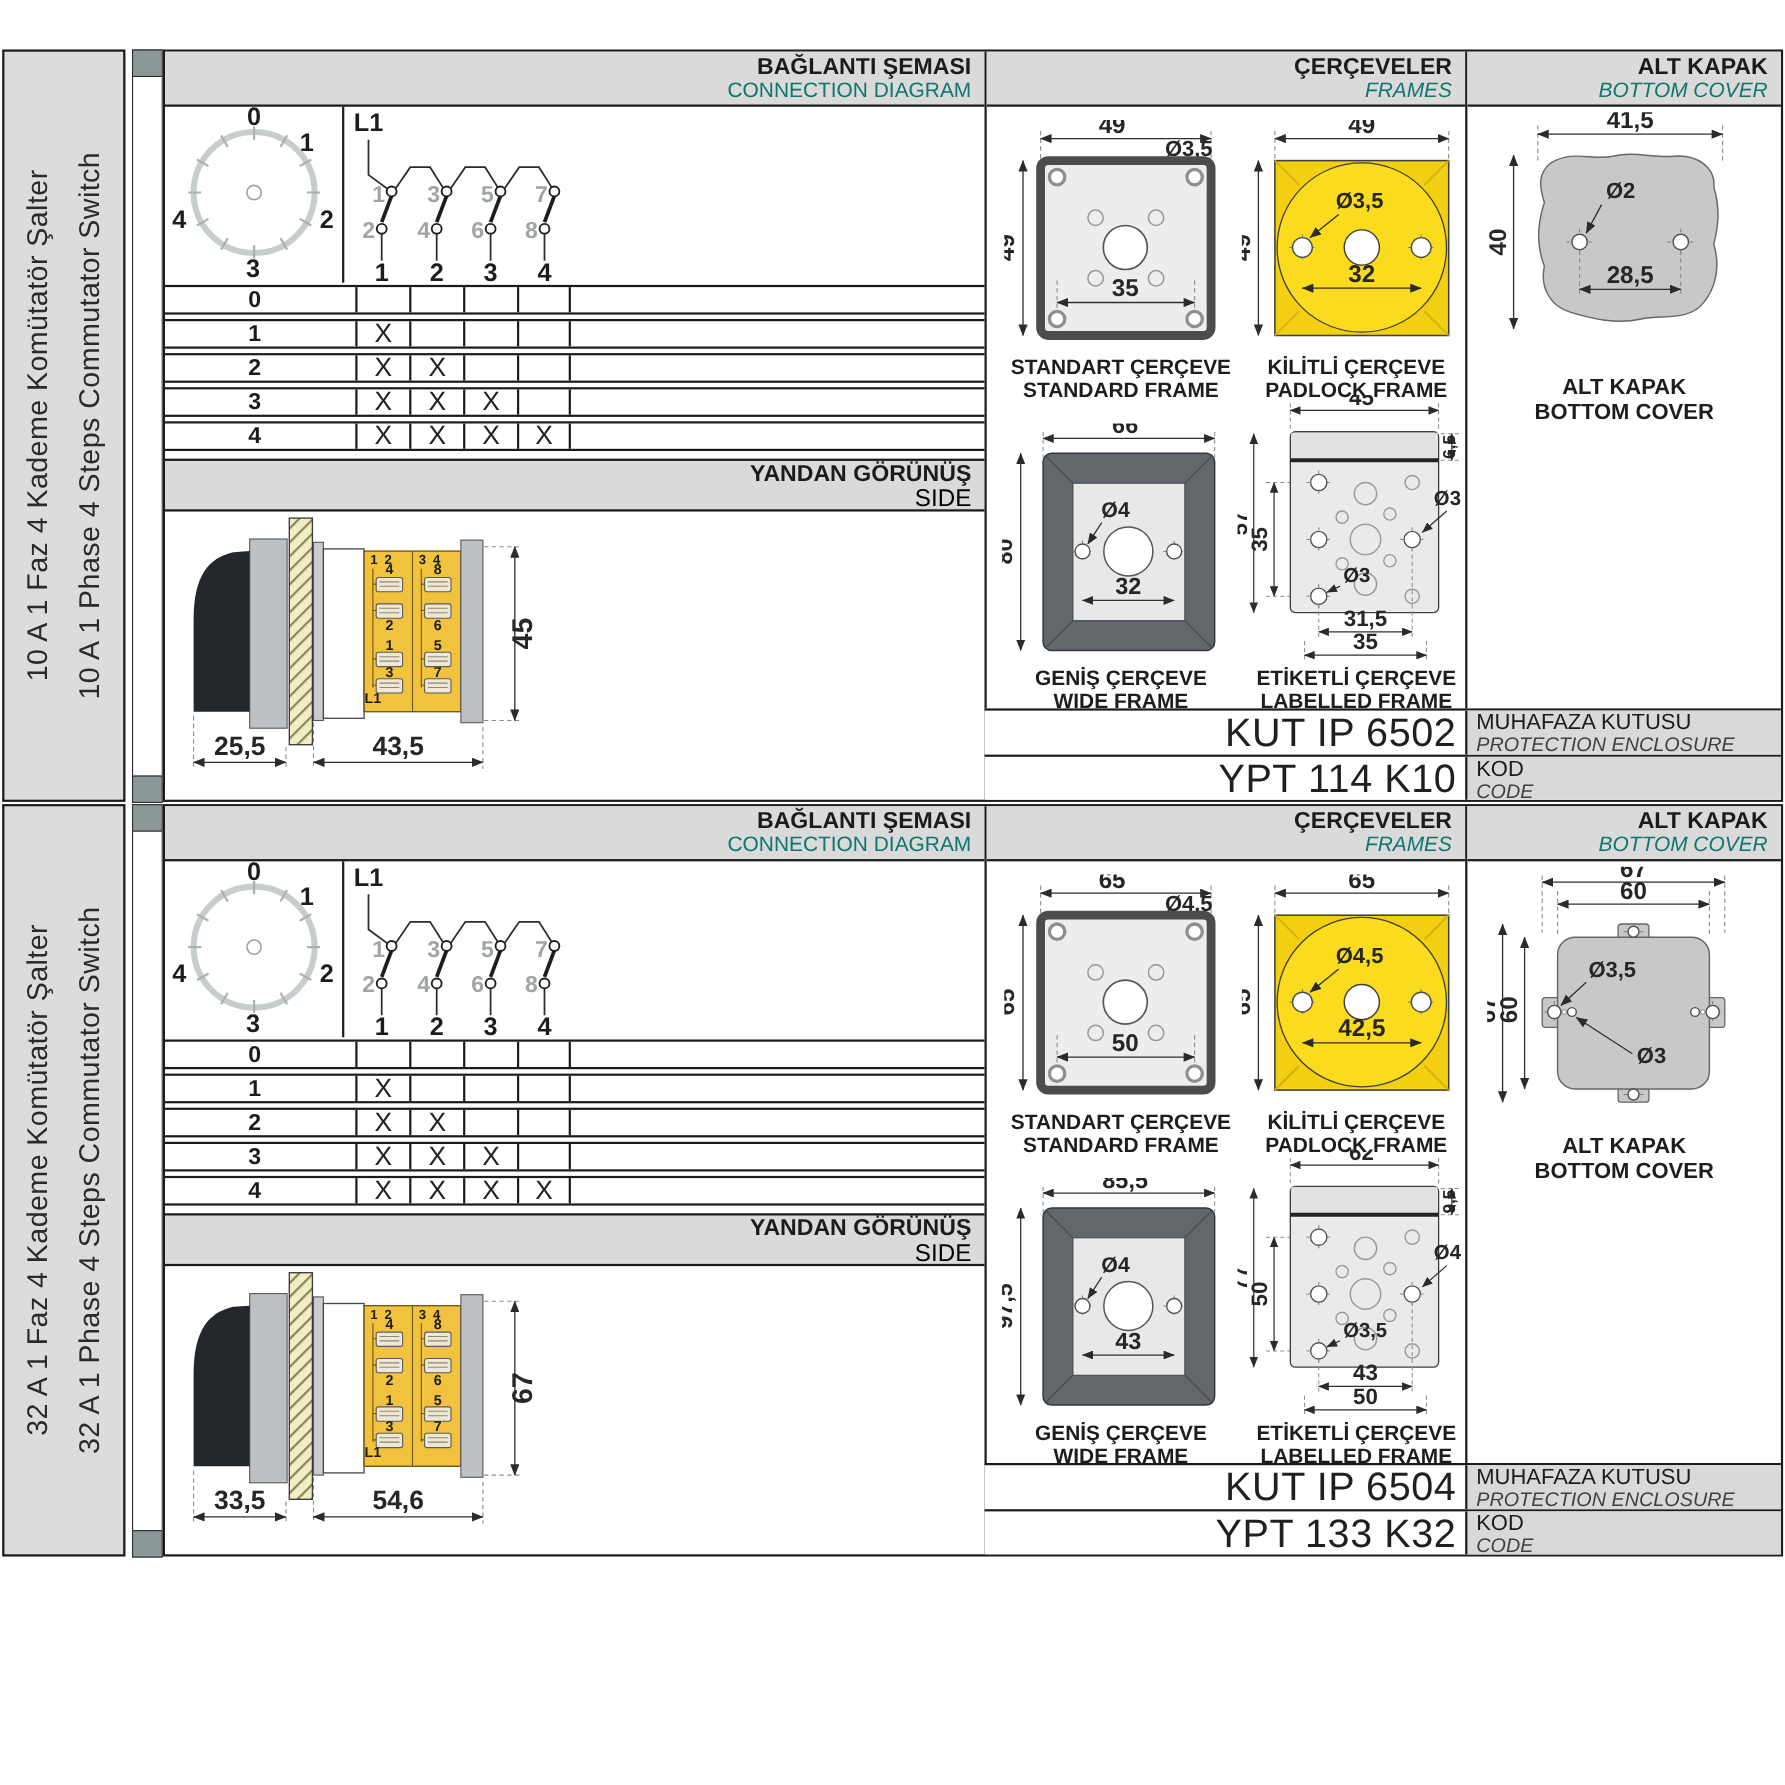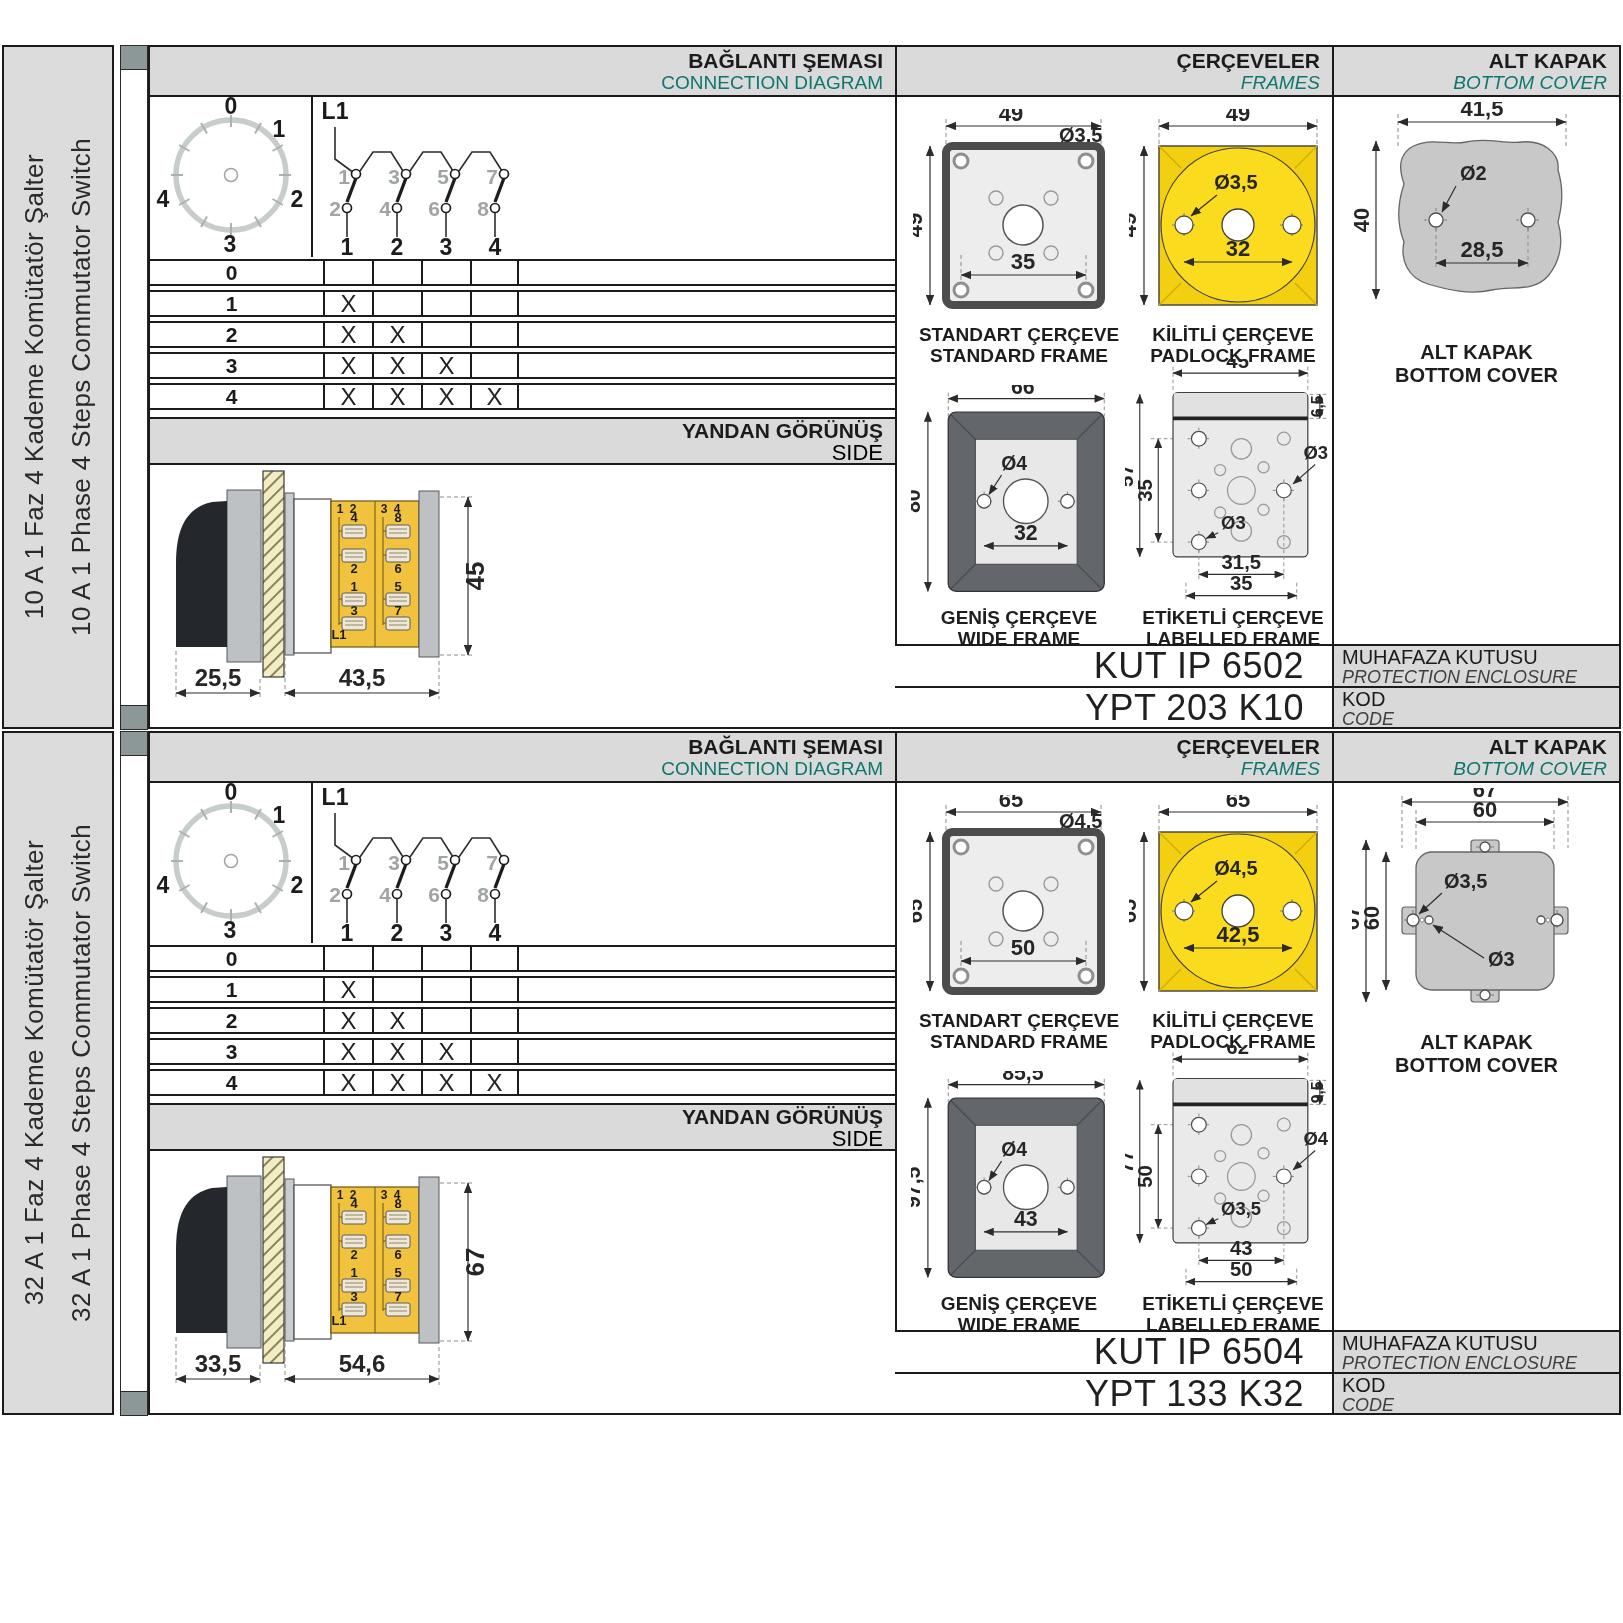--- a/index.html
+++ b/index.html
@@ -61,21 +61,21 @@
   .covercap{position:absolute;left:0;width:100%;top:294px;text-align:center;
             font-weight:bold;font-size:20px;line-height:23px;color:#1d1d1d;}
 
   
   .codes{position:absolute;left:745px;top:597px;width:724px;height:83px;
          border-top:2px solid #1b1b1b;box-sizing:border-box;background:#fff;}
   .crow{display:flex;}
   .crow1{height:42px;border-bottom:2px solid #1b1b1b;box-sizing:border-box;}
   .crow2{height:39px;}
   .cval{width:437px;display:flex;align-items:center;justify-content:flex-end;
-        padding-right:28px;box-sizing:border-box;font-size:36px;color:#1f1f1f;letter-spacing:.5px;}
+        padding-right:8px;box-sizing:border-box;font-size:36px;color:#1f1f1f;letter-spacing:.5px;}
   .clab{flex:1;background:#D9D9D9;border-left:2px solid #1b1b1b;box-sizing:border-box;
         padding:1px 0 0 8px;}
   .clab .l1{font-weight:normal;font-size:20px;line-height:21px;}
   .clab .l2{font-style:italic;font-size:18px;line-height:19px;color:#3f3f3f;}
 
   
   .dl{stroke:#2f2f2f;stroke-width:1.2;fill:none;}
   .dx{stroke:#8b8b8b;stroke-width:1;fill:none;stroke-dasharray:4 3;}
   .dt{font-family:"Liberation Sans",sans-serif;font-weight:bold;font-size:22px;
       fill:#262626;text-anchor:middle;}
@@ -488,21 +488,21 @@
 
     <div class="codes">
       <div class="crow crow1">
         <div class="cval">KUT IP 6502</div>
         <div class="clab">
           <div class="l1">MUHAFAZA KUTUSU</div>
           <div class="l2">PROTECTION ENCLOSURE</div>
         </div>
       </div>
       <div class="crow crow2">
-        <div class="cval">YPT 203 K10</div>
+        <div class="cval">YPT 114 K10</div>
         <div class="clab">
           <div class="l1">KOD</div>
           <div class="l2">CODE</div>
         </div>
       </div>
     </div>
   </div>
 </div>
 
 <div class="section" id="s1">

